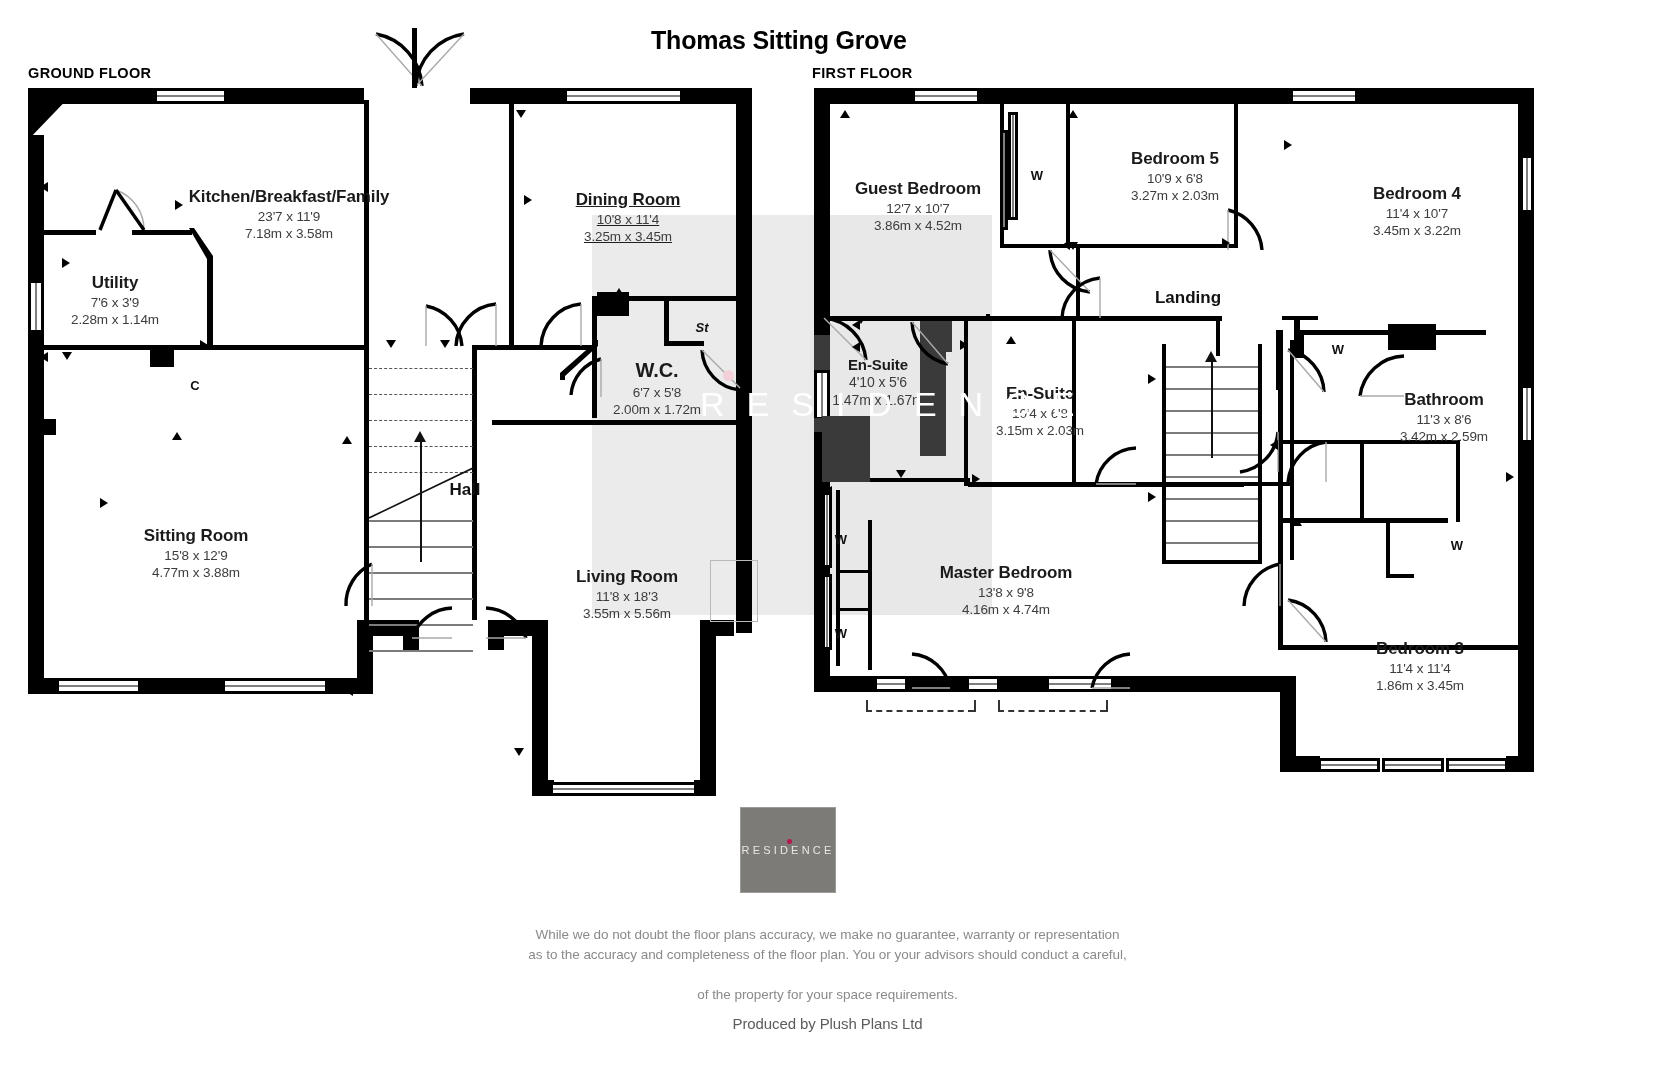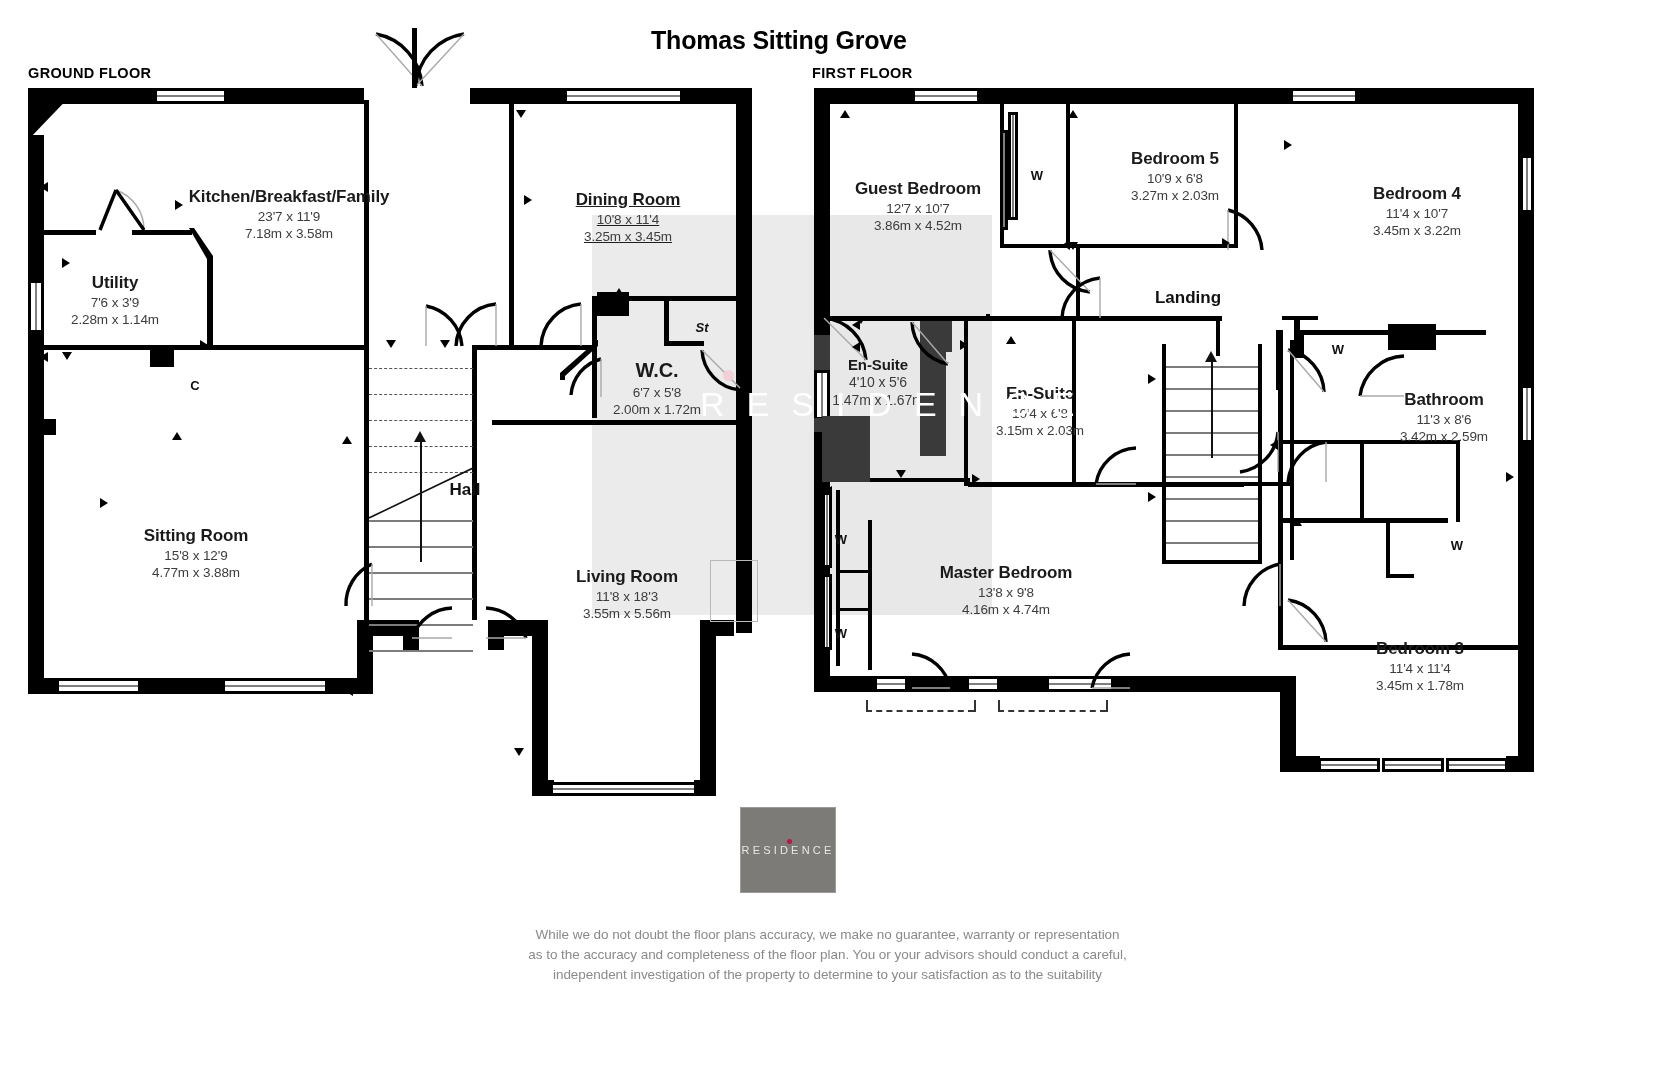--- a/index.html
+++ b/index.html
@@ -572,35 +572,36 @@
       <span class="rdim">3.42m x 2.59m</span>
     </div>
     <div class="room" style="left:206px;top:562px;">
       <span class="rname">Master Bedroom</span>
       <span class="rdim">13'8 x 9'8</span>
       <span class="rdim">4.16m x 4.74m</span>
     </div>
     <div class="room" style="left:620px;top:638px;">
       <span class="rname">Bedroom 3</span>
       <span class="rdim">11'4 x 11'4</span>
-      <span class="rdim">3.45m x 1.78m</span>
+      <span class="rdim">1.86m x 3.45m</span>
     </div>
 
     <div class="tiny-label" style="left:388px;top:288px;font-size:17px;font-weight:bold;">Landing</div>
     <div class="tiny-label" style="left:237px;top:168px;">W</div>
     <div class="tiny-label" style="left:41px;top:532px;">W</div>
     <div class="tiny-label" style="left:41px;top:626px;">W</div>
     <div class="tiny-label" style="left:538px;top:342px;">W</div>
     <div class="tiny-label" style="left:657px;top:538px;">W</div>
   </div>
 
   <div class="watermark" style="left:700px;top:385px;">RESIDENCE</div>
   <div class="wm-dot" style="left:723px;top:370px;"></div>
 
   <div class="logo-box" style="left:740px;top:807px;width:96px;height:86px;">
     <span class="logo-text">RESIDENCE<span class="logo-dot"></span></span>
   </div>
 
   <div class="disclaimer" style="left:0;top:925px;">While we do not doubt the floor plans accuracy, we make no guarantee, warranty or representation</div>
   <div class="disclaimer" style="left:0;top:945px;">as to the accuracy and completeness of the floor plan. You or your advisors should conduct a careful,</div>
-  <div class="disclaimer" style="left:0;top:965px;">independent investigation of the property to determine to your satisfaction as to the suitability</div>
+  <div class="disclaimer" style="left:0;top:985px;">of the property for your space requirements.</div>
+  <div class="produced" style="left:0;top:1015px;">Produced by Plush Plans Ltd</div>
 
 </div>
 
 </body></html>

